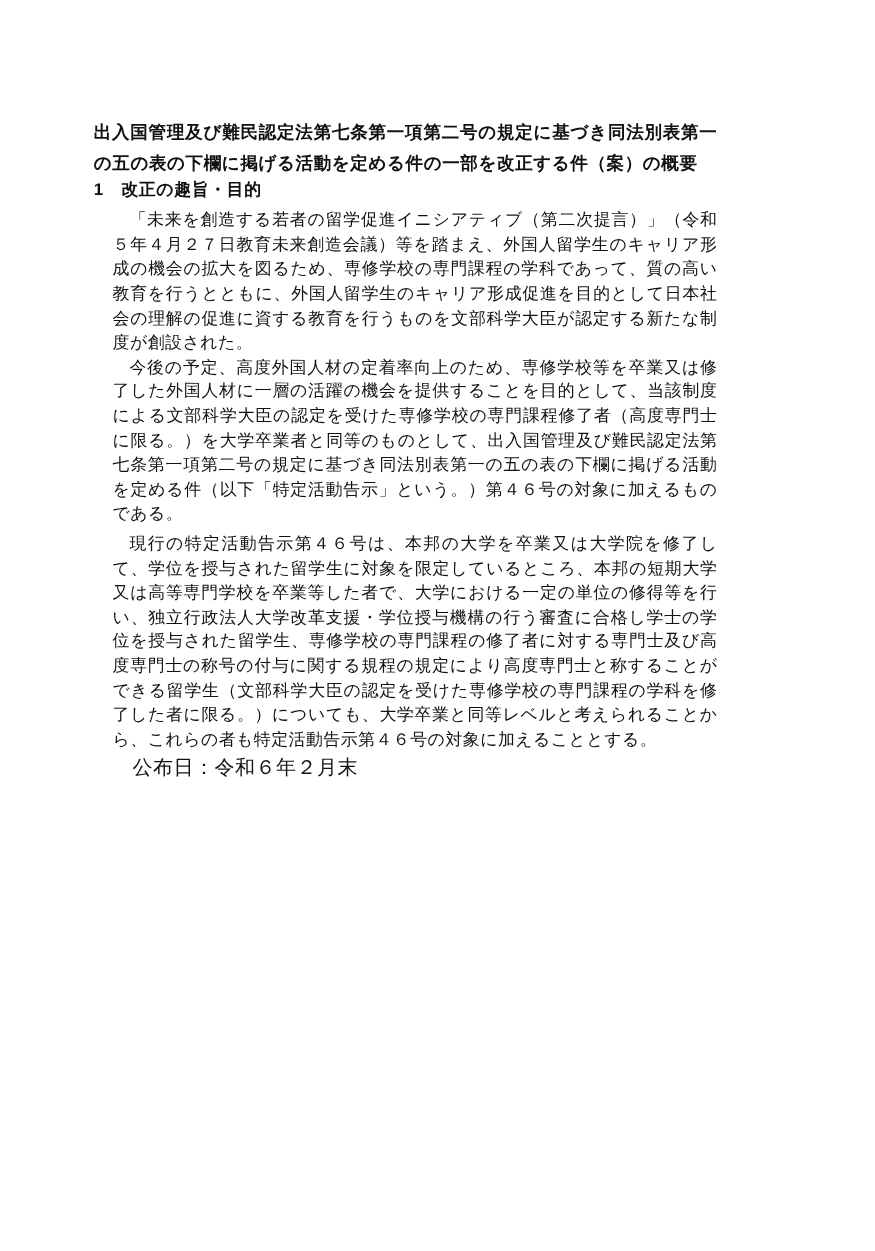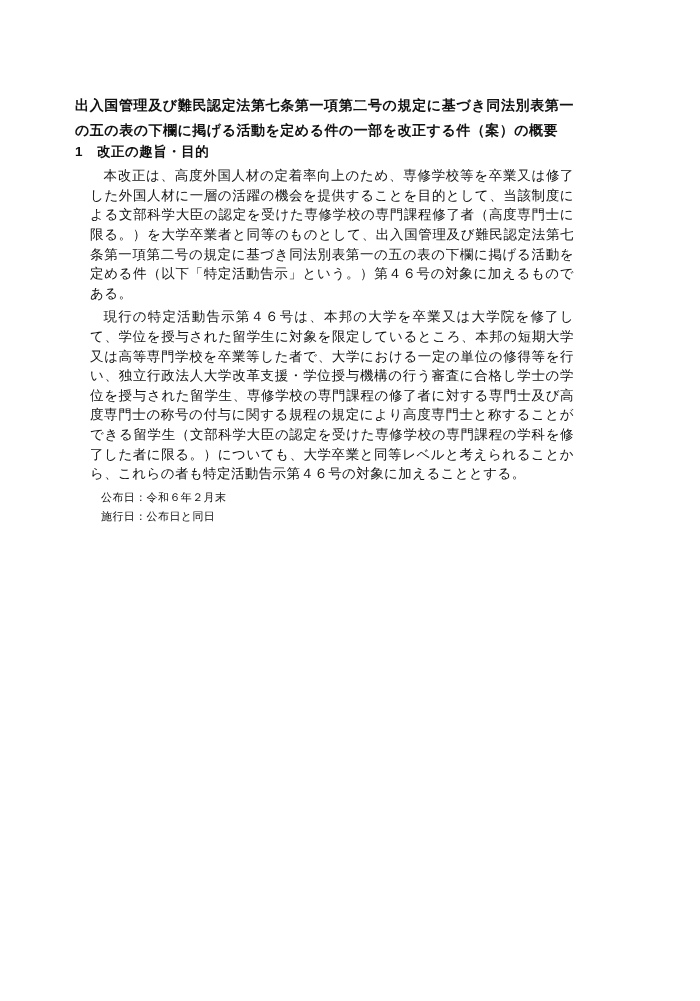--- a/index.html
+++ b/index.html
@@ -41,46 +41,46 @@
     margin-left: 15px;
   }
   .para {
     font-size: 13.5px;
     line-height: 19.6px;
     text-align: justify;
     text-indent: 1em;
     letter-spacing: 0.4px;
   }
   .plain-line {
-    font-size: 11px;
+    font-size: 16px;
     line-height: 19.6px;
     text-indent: 1em;
     letter-spacing: 0.4px;
   }
 </style>
 </head>
 <body>
 
 <div class="page">
 
   <div class="doc-title">出入国管理及び難民認定法第七条第一項第二号の規定に基づき同法別表第一の五の表の下欄に掲げる活動を定める件の一部を改正する件（案）の概要</div>
 
   <div class="section">
     <div class="section-heading">1　改正の趣旨・目的</div>
     <div class="section-body">
-      <p class="para">本改正は、高度外国人材の定着率向上のため、専修学校等を卒業又は修了した外国人材に一層の活躍の機会を提供することを目的として、当該制度による文部科学大臣の認定を受けた専修学校の専門課程修了者（高度専門士に限る。）を大学卒業者と同等のものとして、出入国管理及び難民認定法第七条第一項第二号の規定に基づき同法別表第一の五の表の下欄に掲げる活動を定める件（以下「特定活動告示」という。）第４６号の対象に加えるものである。</p>
+      <p class="para">「未来を創造する若者の留学促進イニシアティブ（第二次提言）」（令和５年４月２７日教育未来創造会議）等を踏まえ、外国人留学生のキャリア形成の機会の拡大を図るため、専修学校の専門課程の学科であって、質の高い教育を行うとともに、外国人留学生のキャリア形成促進を目的として日本社会の理解の促進に資する教育を行うものを文部科学大臣が認定する新たな制度が創設された。</p>
+      <p class="para">今後の予定、高度外国人材の定着率向上のため、専修学校等を卒業又は修了した外国人材に一層の活躍の機会を提供することを目的として、当該制度による文部科学大臣の認定を受けた専修学校の専門課程修了者（高度専門士に限る。）を大学卒業者と同等のものとして、出入国管理及び難民認定法第七条第一項第二号の規定に基づき同法別表第一の五の表の下欄に掲げる活動を定める件（以下「特定活動告示」という。）第４６号の対象に加えるものである。</p>
     </div>
   </div>
 
   <div class="section">
     <div class="section-body">
       <p class="para">現行の特定活動告示第４６号は、本邦の大学を卒業又は大学院を修了して、学位を授与された留学生に対象を限定しているところ、本邦の短期大学又は高等専門学校を卒業等した者で、大学における一定の単位の修得等を行い、独立行政法人大学改革支援・学位授与機構の行う審査に合格し学士の学位を授与された留学生、専修学校の専門課程の修了者に対する専門士及び高度専門士の称号の付与に関する規程の規定により高度専門士と称することができる留学生（文部科学大臣の認定を受けた専修学校の専門課程の学科を修了した者に限る。）についても、大学卒業と同等レベルと考えられることから、これらの者も特定活動告示第４６号の対象に加えることとする。</p>
     </div>
   </div>
 
   <div class="section">
     <div class="section-body">
       <div class="plain-line">公布日：令和６年２月末</div>
-      <div class="plain-line">施行日：公布日と同日</div>
     </div>
   </div>
 
 </div>
 
 </body></html>

